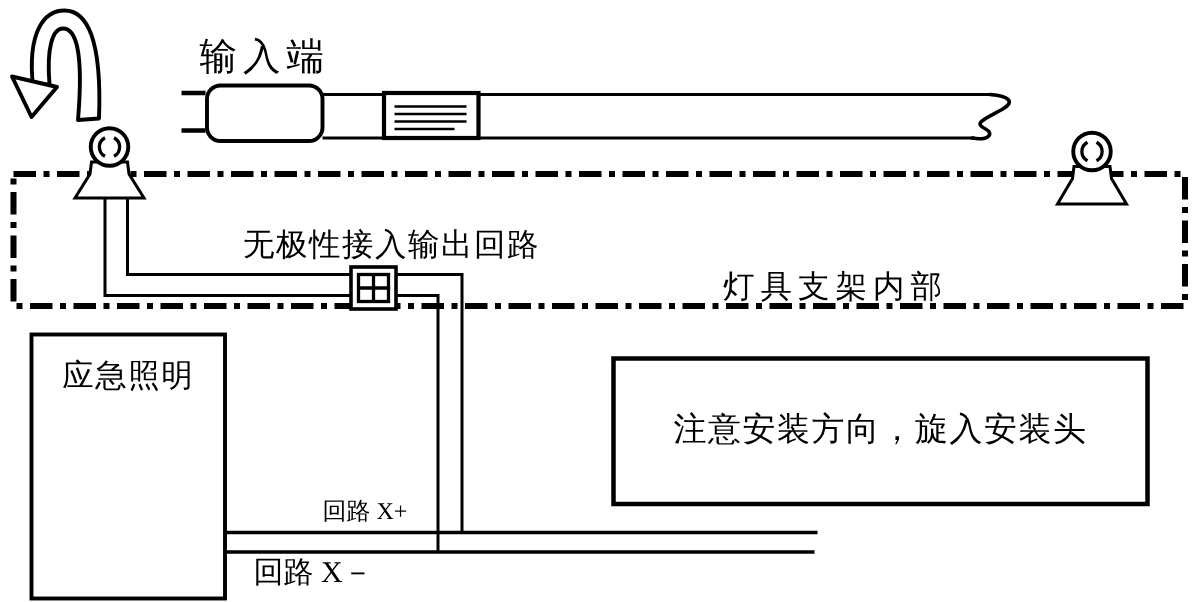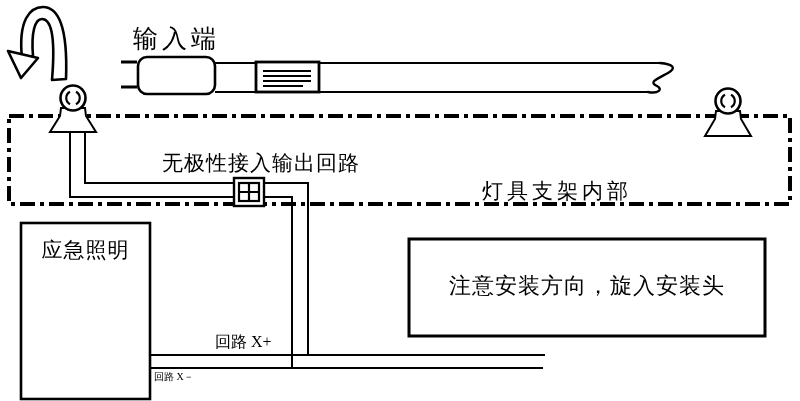--- a/index.html
+++ b/index.html
@@ -15,21 +15,21 @@
   .label{position:absolute;white-space:nowrap;line-height:1;color:#000;}
   .lbl-input-end{left:133px;top:26px;font-size:25px;letter-spacing:4px;}
   .lbl-nonpolar{left:162px;top:153px;font-size:21px;letter-spacing:1px;}
   .lbl-bracket{left:482px;top:153px;font-size:21px;letter-spacing:4px;margin-top:28px;}
   .distbox-text{
     position:absolute;left:21px;top:236px;width:129px;
     display:flex;flex-direction:column;align-items:center;gap:17px;
     font-size:21px;letter-spacing:1px;text-align:left;
   }
   .lbl-circuit-pos{left:167px;top:334px;font-size:16px;margin-left:48px;}
-  .lbl-circuit-neg{left:154px;top:372px;font-size:10px;}
+  .lbl-circuit-neg{left:169px;top:372px;font-size:20px;}
   .notebox-text{
     position:absolute;left:412px;top:238px;width:350px;height:95px;
     display:flex;flex-direction:column;align-items:center;justify-content:center;
     gap:14px;font-size:22px;letter-spacing:1px;text-align:center;
   }
 </style>
 </head>
 <body>
 
 <div id="stage">

